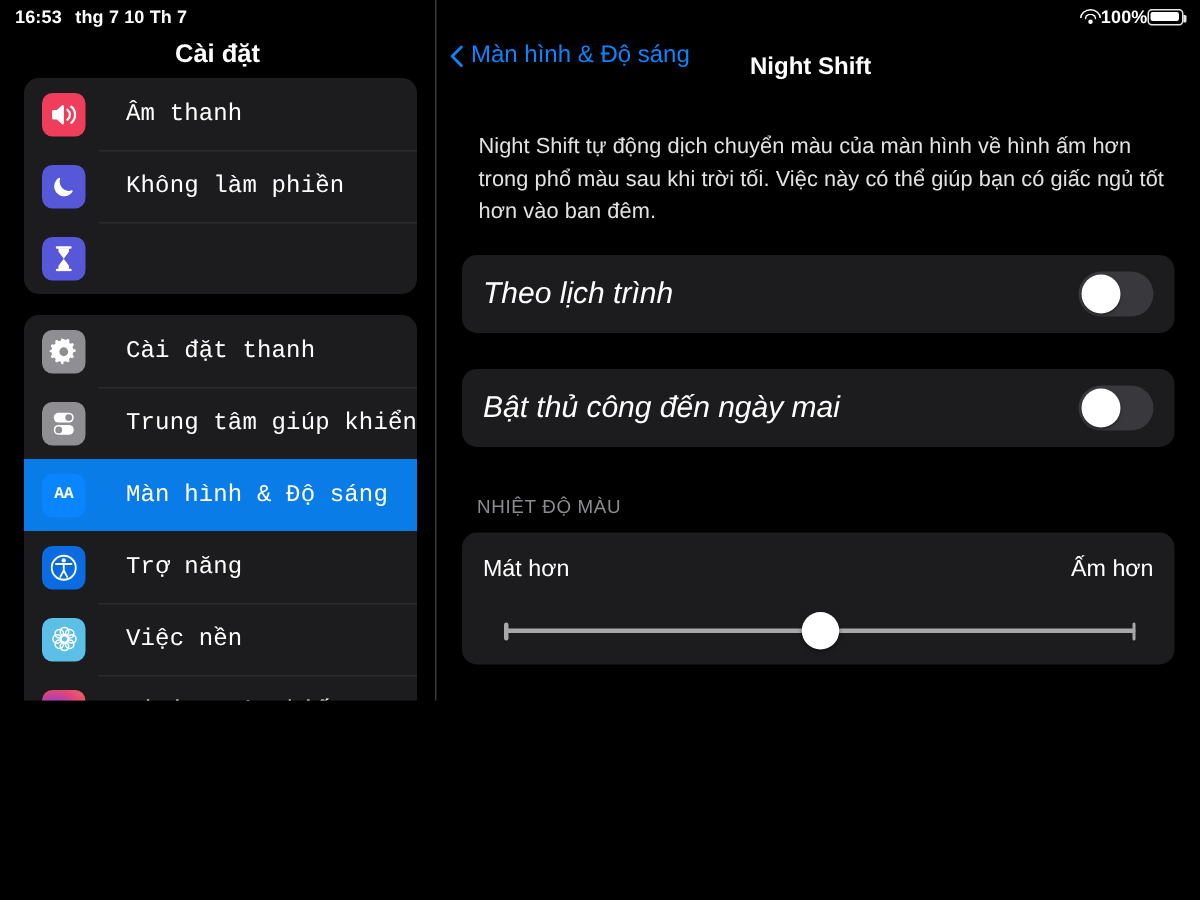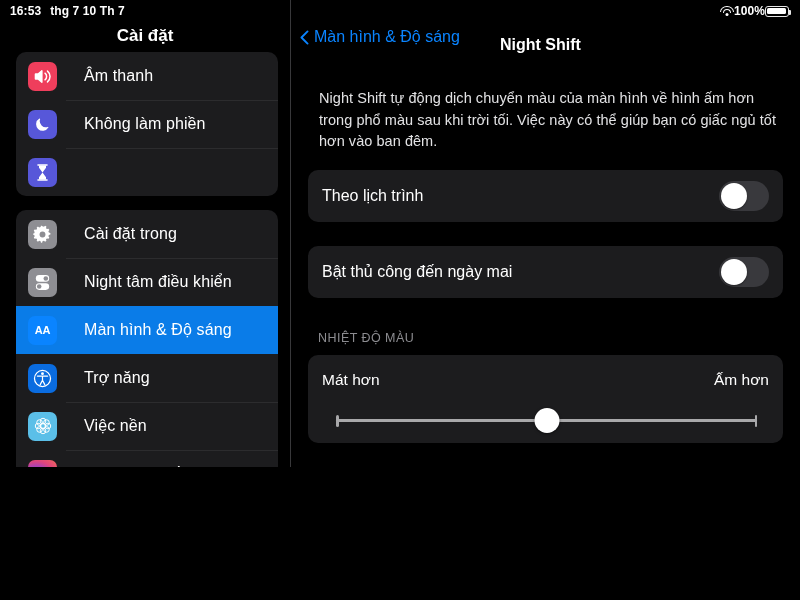--- a/index.html
+++ b/index.html
@@ -42,21 +42,21 @@
     position:absolute; left:0; top:0; width:290px; height:600px;
     background:#000; z-index:10;
   }
   #sidebar-title{
     position:absolute; top:22px; left:0; width:290px; height:28px;
     display:flex; align-items:center; justify-content:center;
     color:#fff; font-size:17px; font-weight:bold;
   }
   #sidebar-scroll{ position:absolute; top:52px; left:0; width:290px; height:548px; }
   .group{
-    margin:0 12px 14px 16px; background:#1C1C1E; border-radius:10px; overflow:hidden;
+    margin:0 12px 14px 16px; background:#1C1C1E; border-radius:10px; overflow:hidden;font-family:Liberation Mono, monospace;
   }
   .row{
     display:flex; align-items:center; height:48px; padding-left:12px; position:relative;
   }
   .row.selected{ background:#0A7CE8; }
   .row + .row::before{
     content:""; position:absolute; left:50px; right:0; top:0; height:1px; background:#2C2C2E;
   }
   .row.selected::before, .row.selected + .row::before{ background:transparent; }
   .ic{
@@ -101,21 +101,21 @@
     color:#E2E2E4; font-size:14.5px; line-height:21.5px; letter-spacing:.05px;
   }
   .card{
     position:absolute; left:17px; width:475px; background:#1C1C1E; border-radius:10px;
   }
   #card-schedule{ top:170px; height:52px; }
   #card-manual{ top:246px; height:52px; }
   .switch-row{
     display:flex; align-items:center; height:52px; padding:0 14px 0 14px;
   }
-  .switch-label{ color:#fff; font-size:16px; }
+  .switch-label{ color:#fff; font-size:20px;font-style:italic; }
   .switch{
     margin-left:auto; width:50px; height:30px; border-radius:15px; background:#39393D; position:relative; flex:none;
   }
   .switch i{
     position:absolute; top:2px; left:2px; width:26px; height:26px; border-radius:50%;
     background:#fff; box-shadow:0 1px 2px rgba(0,0,0,.45); display:block;
   }
   #section-label{
     position:absolute; top:331px; left:27px; color:#8C8C90; font-size:12.5px; letter-spacing:.45px;
   }
@@ -201,33 +201,33 @@
 
       <div class="group">
 
         <div class="row">
           <span class="ic ic-general">
             <svg width="19" height="19" viewBox="0 0 20 20">
               <path d="M10 1.3 l1.5.5 1.3-1 1.3.9-.4 1.6 1 1 1.6-.4.9 1.3-1 1.3.5 1.5 1.6.4v1.6l-1.6.4-.5 1.5 1 1.3-.9 1.3-1.6-.4-1 1 .4 1.6-1.3.9-1.3-1-1.5.5-.4 1.6H8.4l-.4-1.6-1.5-.5-1.3 1-1.3-.9.4-1.6-1-1-1.6.4-.9-1.3 1-1.3-.5-1.5-1.6-.4V9.2l1.6-.4.5-1.5-1-1.3.9-1.3 1.6.4 1-1-.4-1.6 1.3-.9 1.3 1 1.5-.5.4-1.6" fill="#fff"></path>
               <circle cx="10" cy="10" r="3.1" fill="#8E8E93"></circle>
             </svg>
           </span>
-          <span class="row-label">Cài đặt trong</span>
+          <span class="row-label">Cài đặt thanh</span>
         </div>
 
         <div class="row">
           <span class="ic ic-control">
             <svg width="19" height="19" viewBox="0 0 20 20">
               <rect x="3" y="2.2" width="14" height="7" rx="3.5" fill="#fff"></rect>
               <circle cx="13.5" cy="5.7" r="2.4" fill="#8E8E93"></circle>
               <rect x="3" y="10.8" width="14" height="7" rx="3.5" fill="#fff"></rect>
               <circle cx="6.5" cy="14.3" r="2.4" fill="#8E8E93"></circle>
             </svg>
           </span>
-          <span class="row-label">Night tâm điều khiển</span>
+          <span class="row-label">Trung tâm giúp khiển</span>
         </div>
 
         <div class="row selected">
           <span class="ic ic-display">
             <span class="aa-txt">AA</span>
           </span>
           <span class="row-label">Màn hình &amp; Độ sáng</span>
         </div>
 
 

